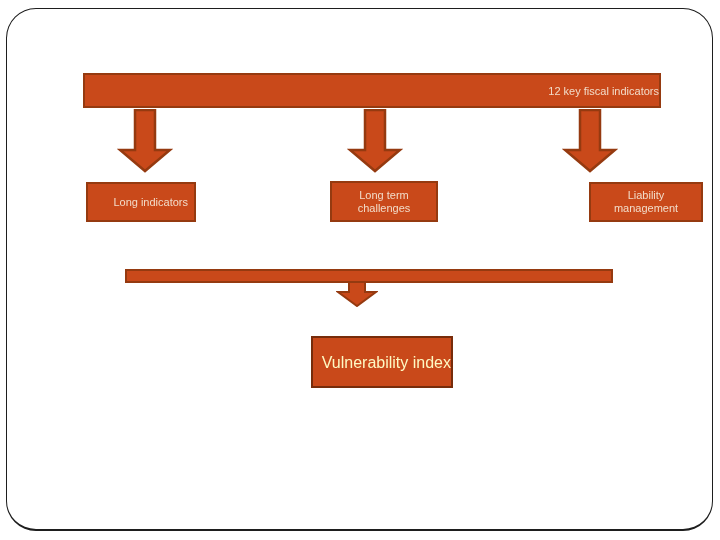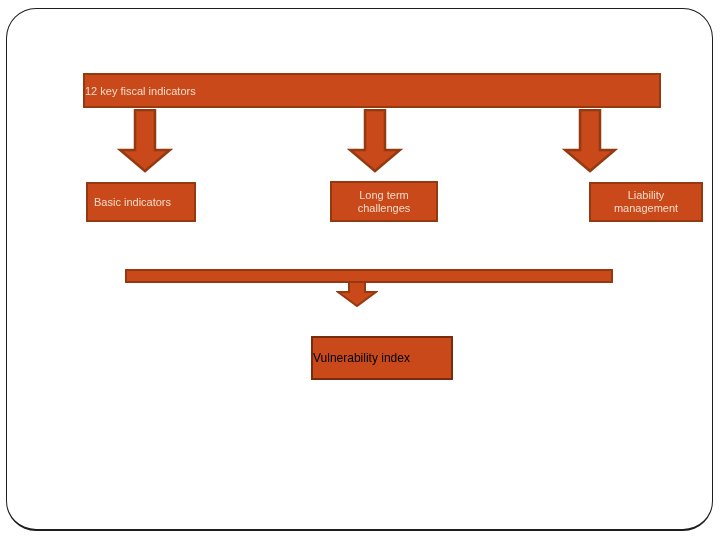--- a/index.html
+++ b/index.html
@@ -27,21 +27,21 @@
     background: #ffffff;
     box-sizing: border-box;
   }
   .shape {
     position: absolute;
     box-sizing: border-box;
     background: #C9491A;
     border: 2px solid #953A10;
     display: flex;
     align-items: center;
-    justify-content: flex-start;
+    justify-content: flex-end;
     text-align: center;
     color: #F2DCC9;
   }
   .title-bar {
     left: 83px;
     top: 73px;
     width: 578px;
     height: 35px;
     font-size: 11px;
   }
@@ -78,25 +78,25 @@
     position: absolute;
     left: 336px;
     top: 280px;
     width: 42px;
     height: 27px;
   }
   .result-box {
     left: 311px;
     top: 336px;
     width: 142px;
-    height: 44px;
+    height: 52px;
     border: 2.5px solid #772C0B;
-    font-size: 12px;
+    font-size: 16px;
     line-height: 19px;
-    color: #000000;
+    color: #fef9c3;
   }
 </style>
 </head>
 <body>
 
 <div class="canvas">
   <div class="slide-frame"></div>
 
   <div class="shape title-bar">
     <span>12 key fiscal indicators</span>
@@ -106,21 +106,21 @@
     <path d="M18 1 H38 V41 H53 L28 62 L3 41 H18 Z" fill="#C9491A" stroke="#953A10" stroke-width="2.5" stroke-linejoin="miter"></path>
   </svg>
   <svg class="big-arrow a2" viewBox="0 0 56 64">
     <path d="M18 1 H38 V41 H53 L28 62 L3 41 H18 Z" fill="#C9491A" stroke="#953A10" stroke-width="2.5" stroke-linejoin="miter"></path>
   </svg>
   <svg class="big-arrow a3" viewBox="0 0 56 64">
     <path d="M18 1 H38 V41 H53 L28 62 L3 41 H18 Z" fill="#C9491A" stroke="#953A10" stroke-width="2.5" stroke-linejoin="miter"></path>
   </svg>
 
   <div class="shape branch-box b1">
-    <span>Basic indicators</span>
+    <span>Long indicators</span>
   </div>
   <div class="shape branch-box b2">
     <span>Long term challenges</span>
   </div>
   <div class="shape branch-box b3">
     <span>Liability management</span>
   </div>
 
   <svg class="small-arrow" viewBox="0 0 42 27">
     <path d="M13 0 H29 V12 H40 L21 26 L2 12 H13 Z" fill="#C9491A" stroke="#953A10" stroke-width="2" stroke-linejoin="miter"></path>

